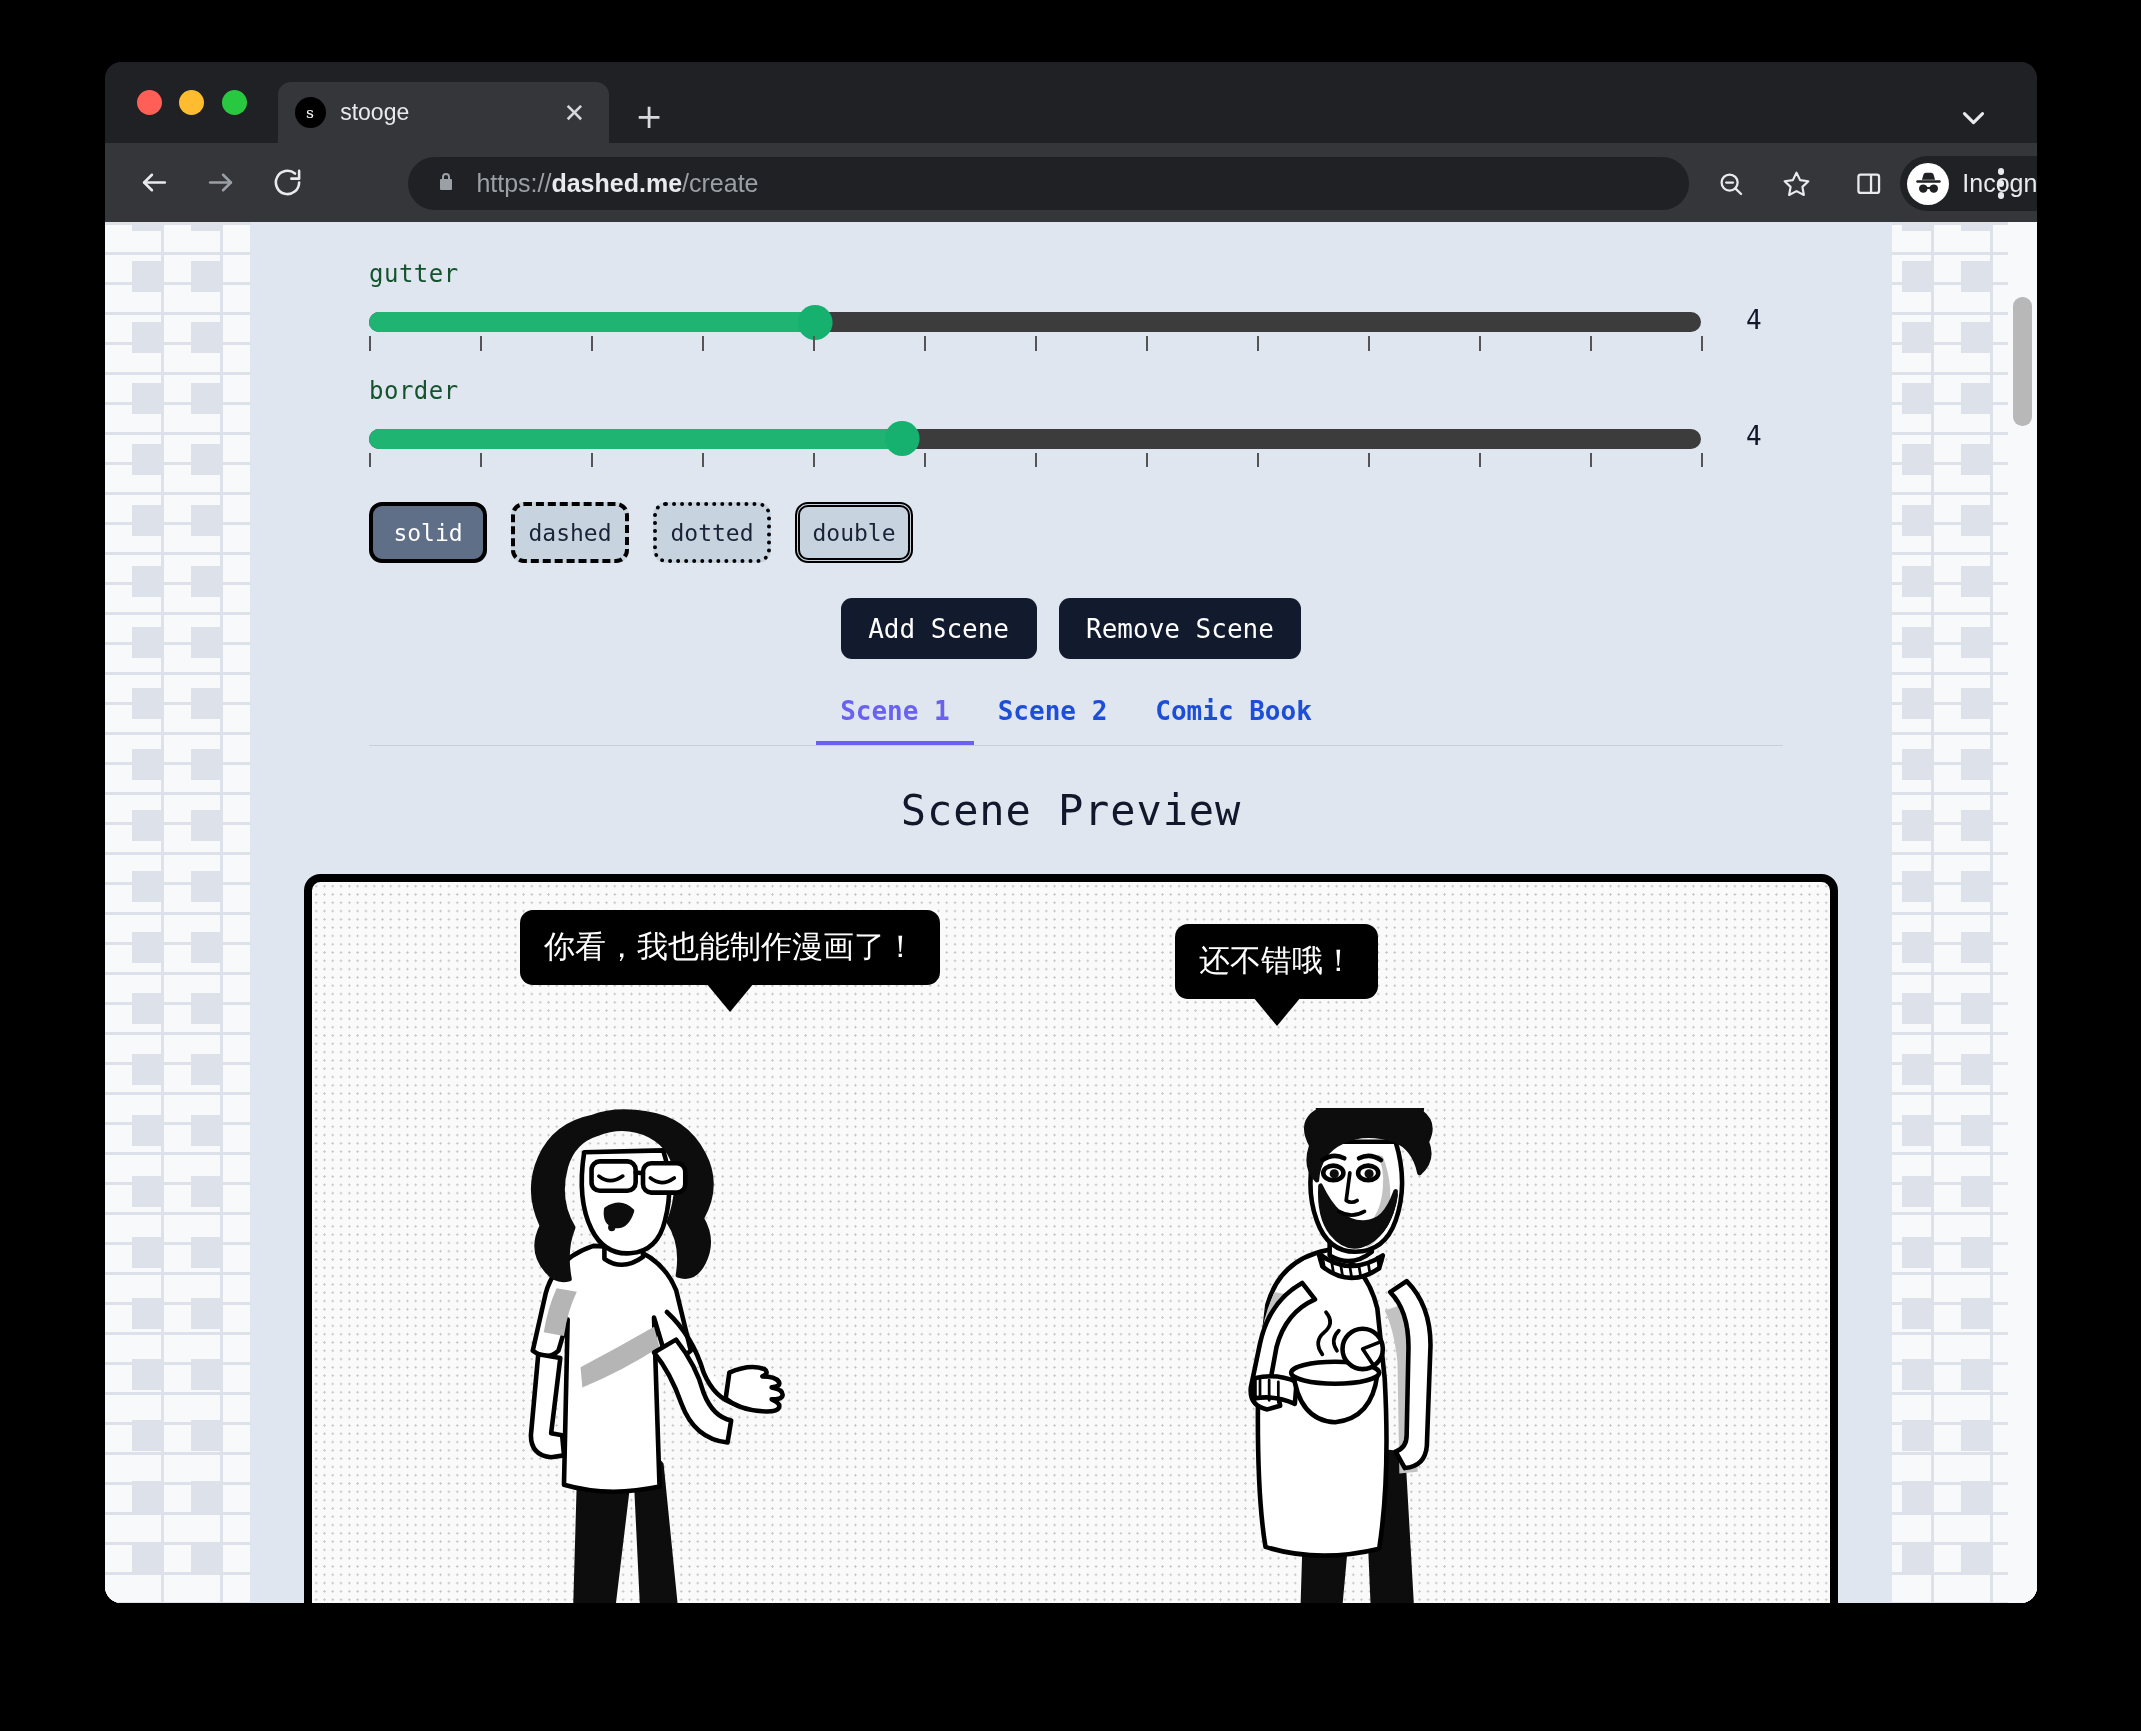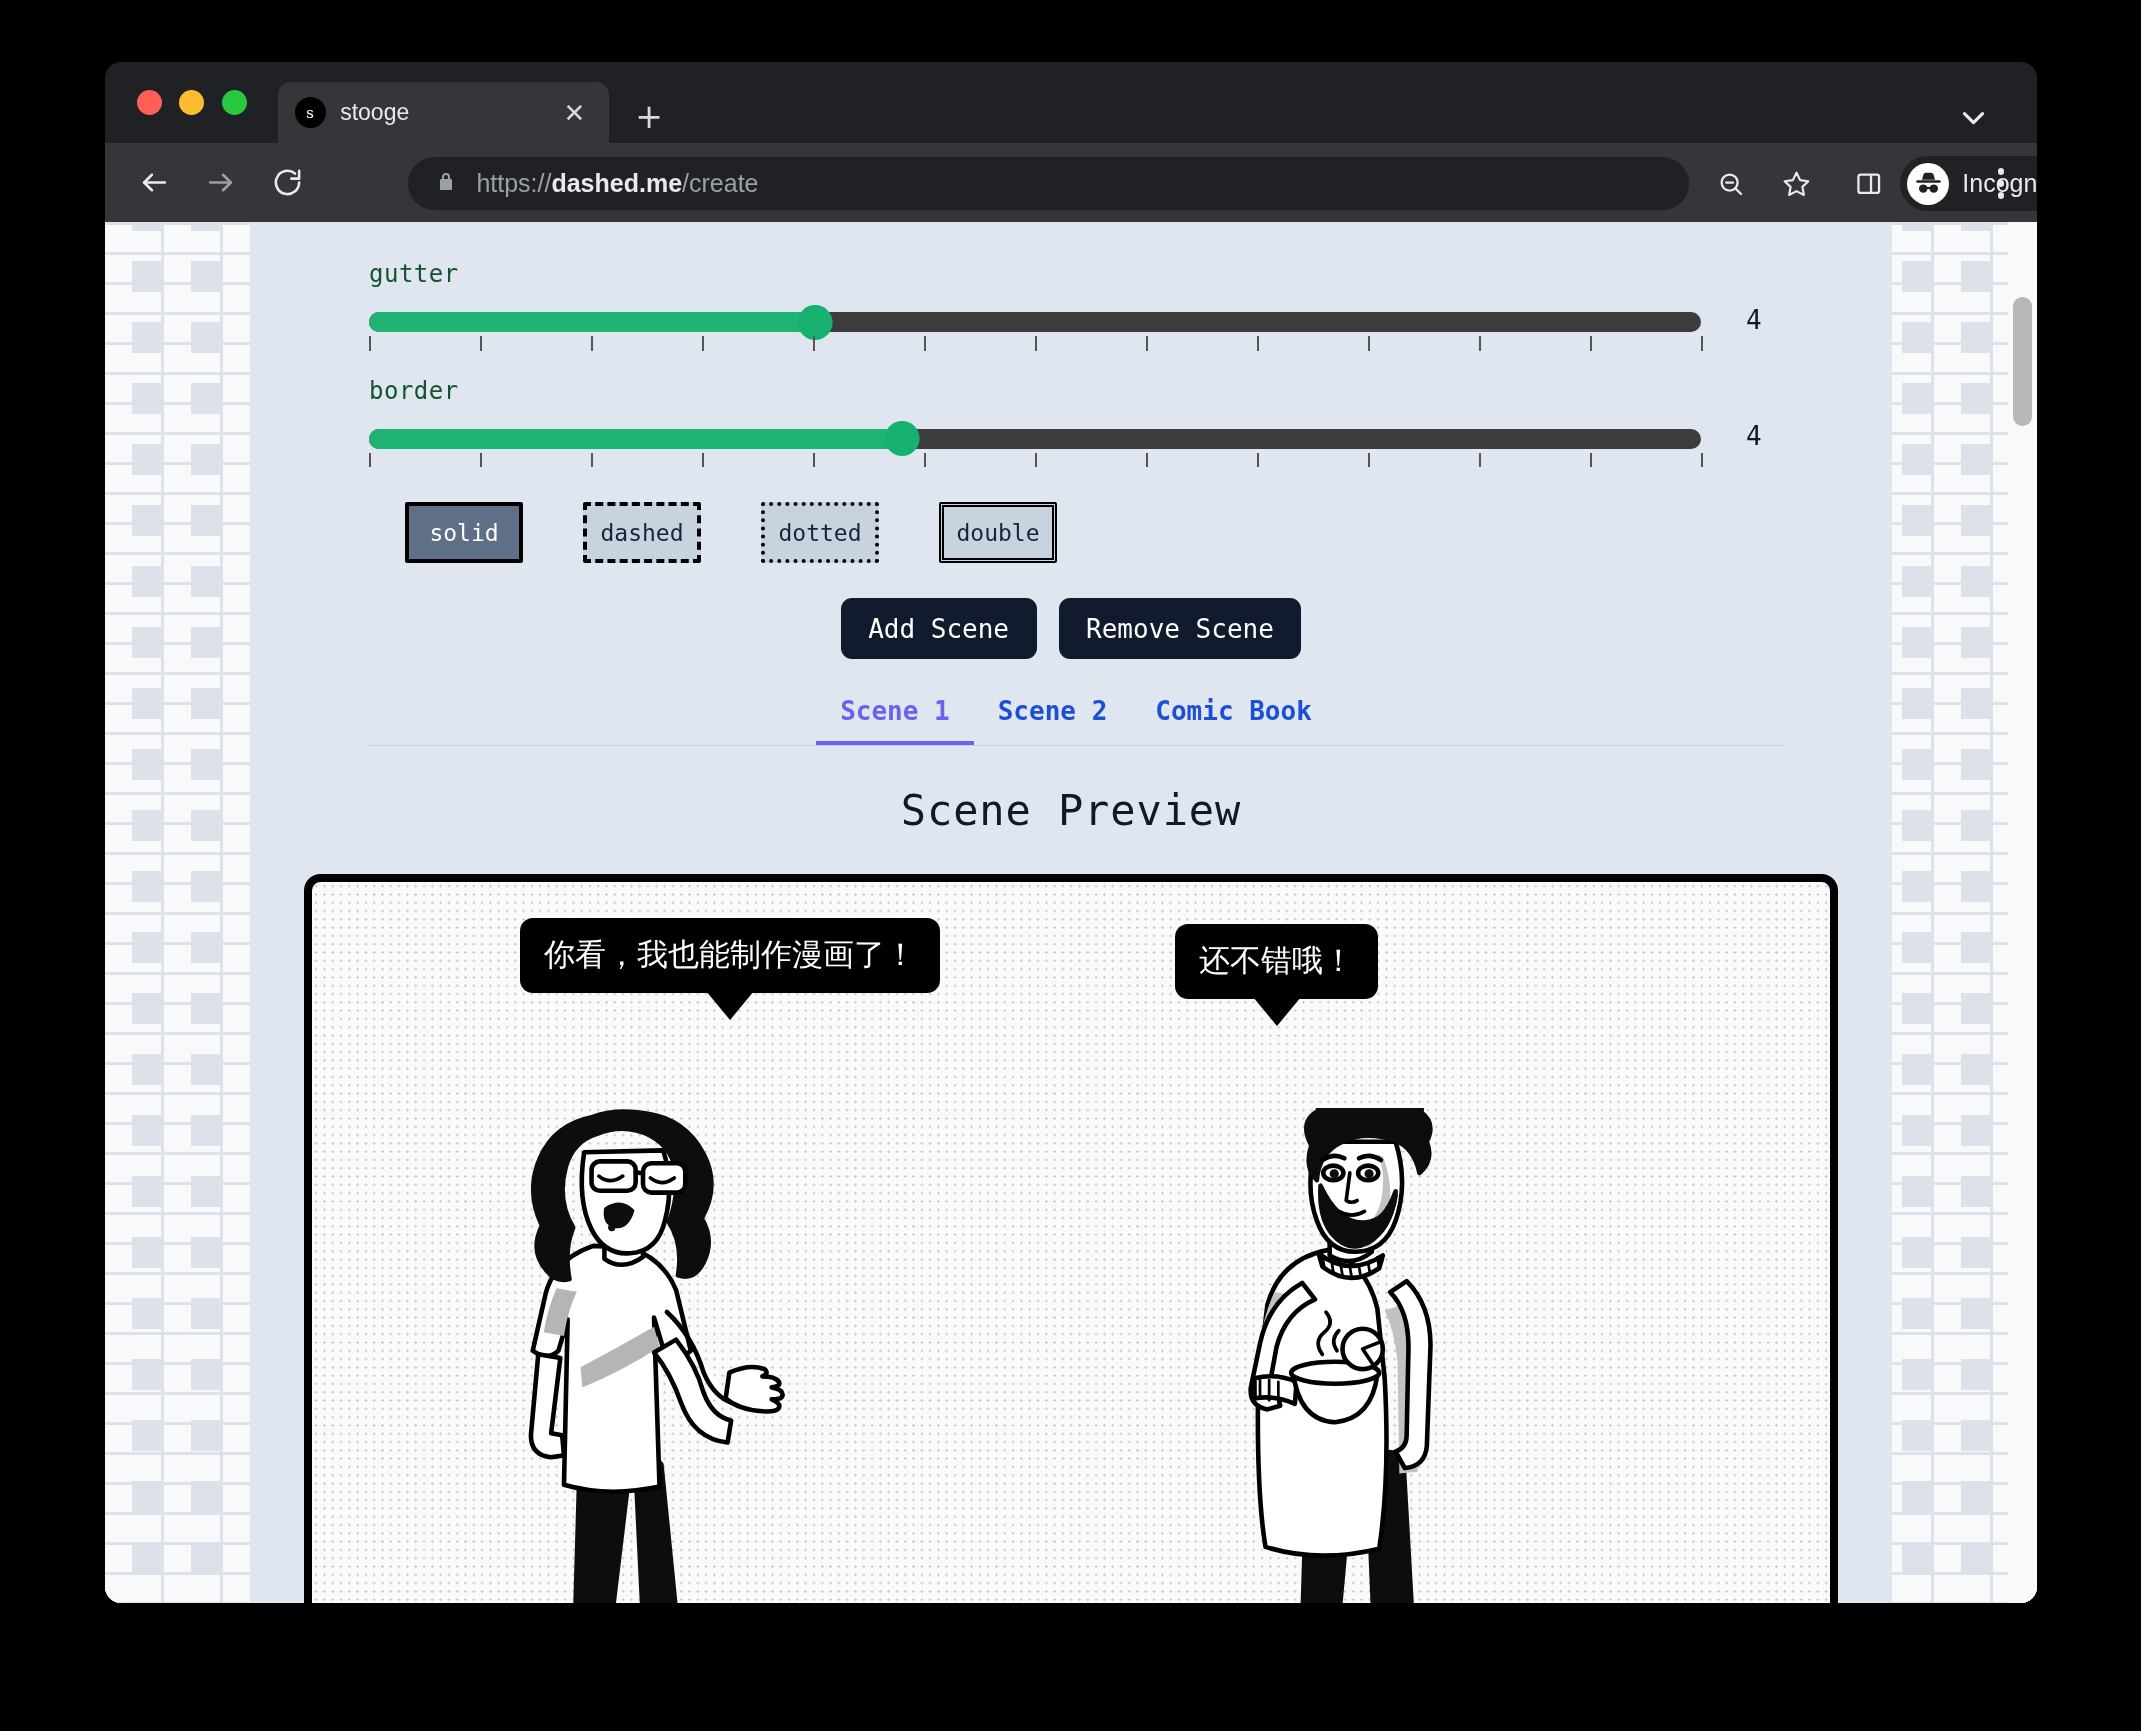--- a/index.html
+++ b/index.html
@@ -122,21 +122,21 @@
   .slider-thumb{ position:absolute; top:-7.3px; width:35px; height:35px; border-radius:50%;
     background:#16b06f; transform:translateX(-17.4px); cursor:pointer; }
   .slider-ticks{ position:absolute; left:0; top:35px; width:1332px; height:16.5px; }
   .slider-ticks i{ position:absolute; top:0; width:1.8px; height:14.7px; background:#555; }
   .slider-value{ position:absolute; left:1377px; top:3.7px; font-size:26px; color:#12182b; }
 
   
   #border-style-row{ margin:27.5px 0 0 119px; display:flex; gap:24px; }
   .style-btn{
     width:118px; height:61px; display:flex; align-items:center; justify-content:center;
-    font-size:23px; cursor:pointer; background:#c8d3e0; color:#1a2236; border-radius:2px;margin-left:36px;
+    font-size:23px; cursor:pointer; background:#c8d3e0; color:#1a2236; border-radius:13px;
   }
   .style-btn.solid{ border:4.6px solid #000; }
   .style-btn.dashed{ border:4.6px dashed #000; }
   .style-btn.dotted{ border:4.6px dotted #000; }
   .style-btn.double{ border:5.5px double #000; }
   .style-btn.selected{ background:#5f6f88; color:#fff; }
 
   
   #scene-buttons{ margin-top:35px; display:flex; justify-content:center; gap:22px; }
   .dark-btn{
@@ -168,21 +168,21 @@
   .bubble{
     position:absolute; background:#000; color:#fff; border-radius:13px;
     padding:16.5px 24px; font-size:31px; white-space:nowrap;
     font-family:"DejaVu Sans", sans-serif;
   }
   .bubble:after{
     content:""; position:absolute; bottom:-27.5px; left:50%; transform:translateX(-50%);
     border-left:24px solid transparent; border-right:24px solid transparent;
     border-top:29px solid #000;
   }
-  #bubble-1{ left:208px; top:36px; }
+  #bubble-1{ left:208px; top:28px; }
   #bubble-2{ left:104px; top:42px; }
 
   .char-svg{ position:absolute; bottom:11px; }
   #character-1{ left:184px; width:294px; height:579px; }
   #character-2{ left:156px; width:275px; height:579px; }
 </style>
 </head>
 <body>
 
 <div id="browser-window">

